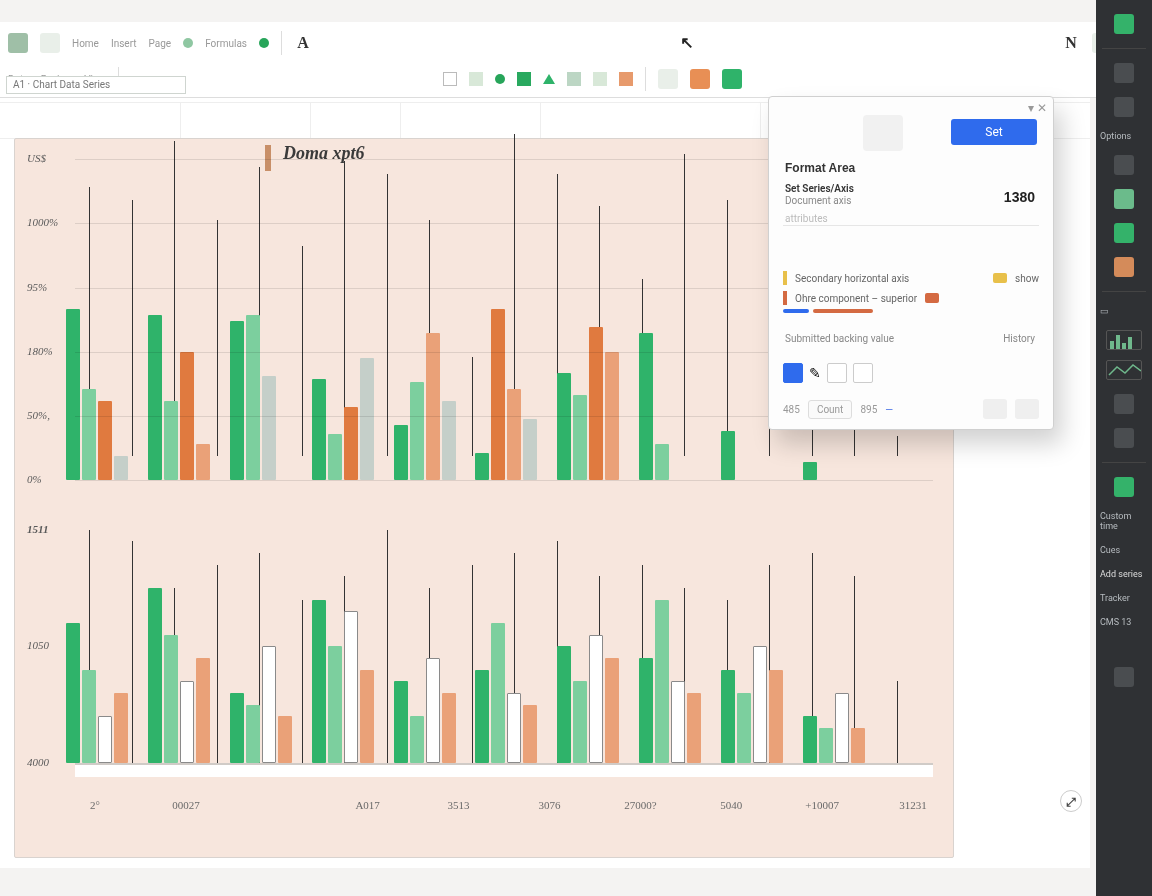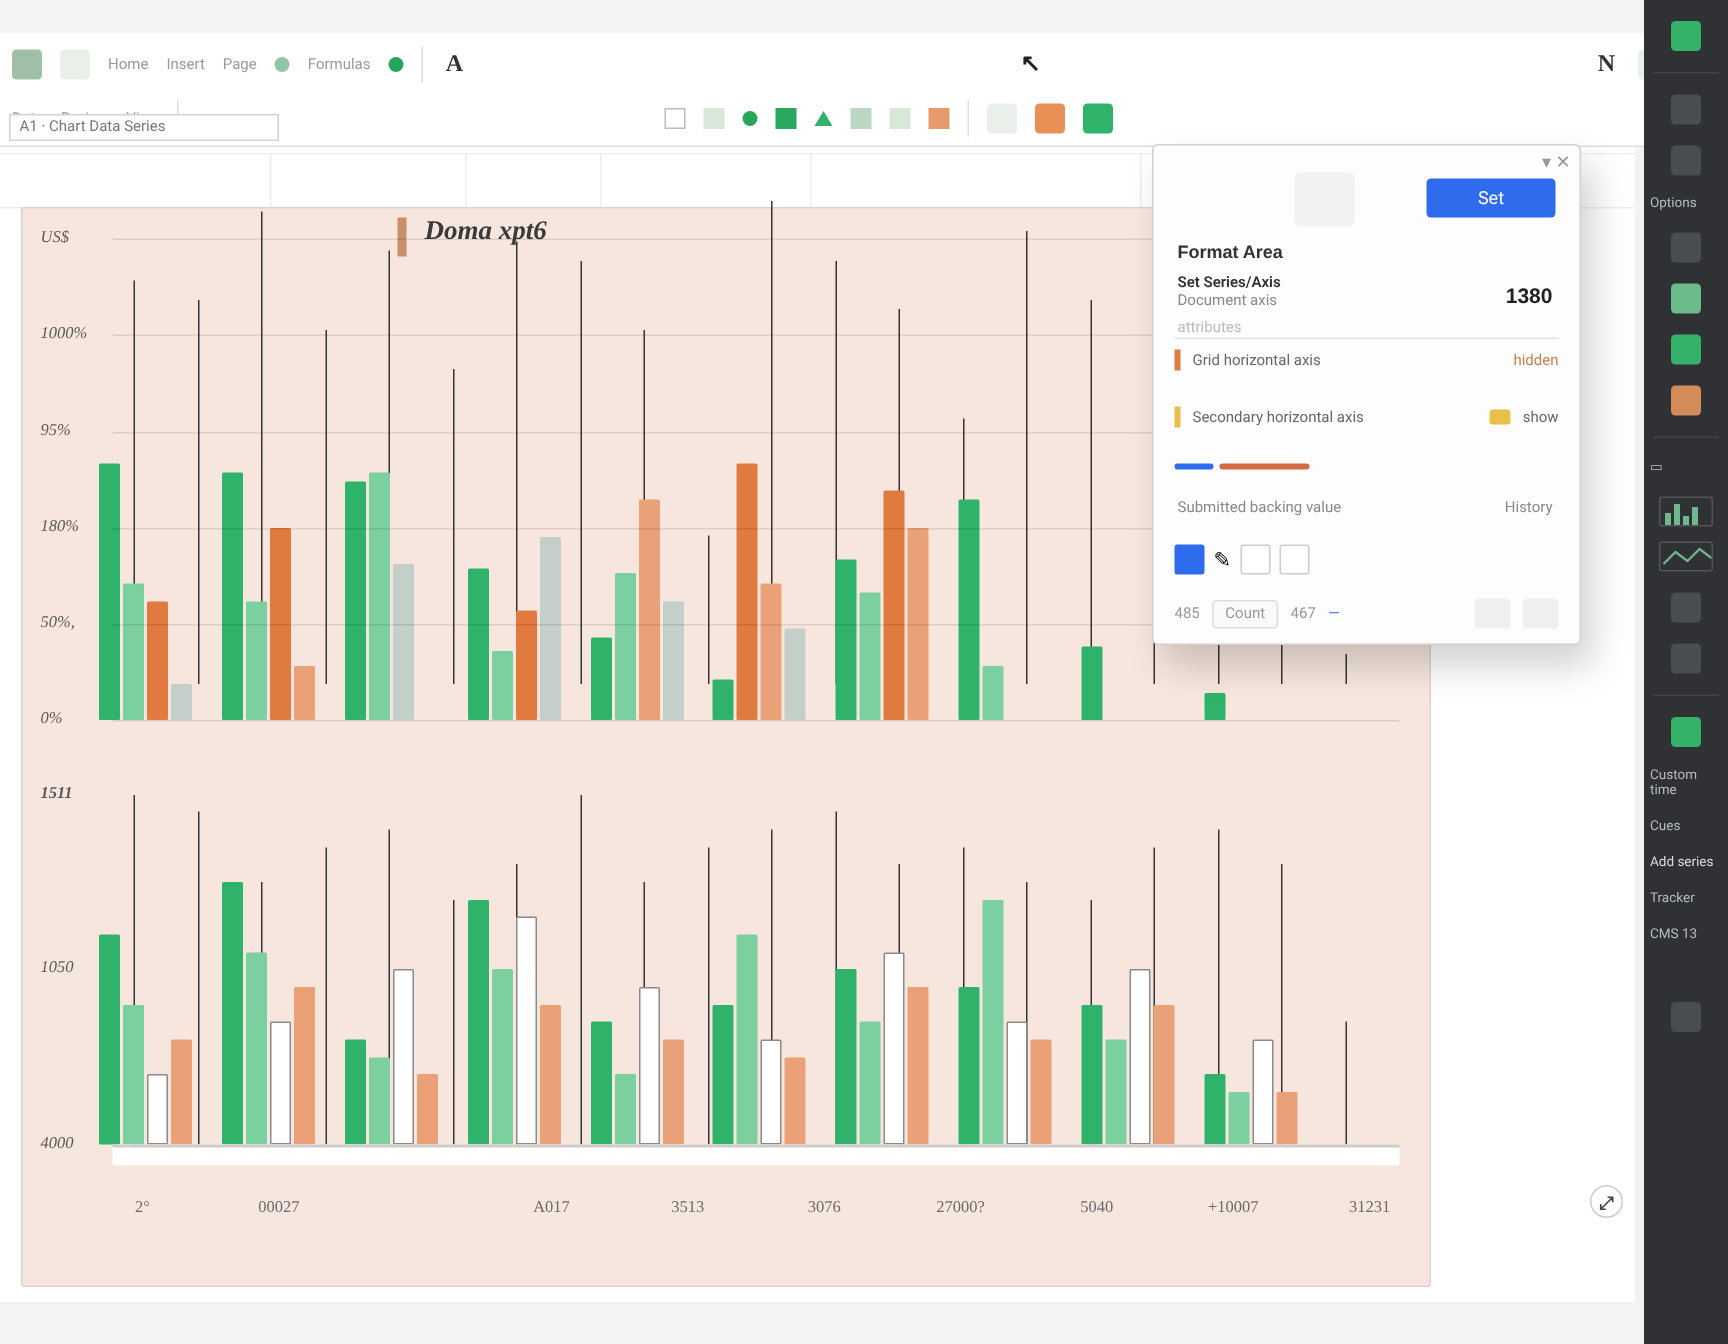--- a/index.html
+++ b/index.html
@@ -350,54 +350,53 @@
     <div class="chip"></div>
     <div class="primary">Set</div>
 
     <h4 style="top:64px">Format Area</h4>
     <div class="sub" style="top:86px;font-weight:600;color:#333">Set Series/Axis</div>
     <div class="sub" style="top:98px">Document axis</div>
     <div class="val" style="top:92px">1380</div>
     <div class="sub" style="top:116px;color:#bbb">attributes</div>
     <div class="hr" style="top:128px"></div>
 
-    <div class="row" style="top:134px">
-      <span class="lacc" style="background:#e07a3f"></span>
-      <span>Grid horizontal axis</span>
-      <span style="flex:1"></span>
-        <span style="color:#c08050">hidden</span>
-    </div>
     <div class="row" style="top:172px">
       <span class="lacc" style="background:#e8c04a"></span>
       <span>Secondary horizontal axis</span>
       <span style="flex:1"></span>
       <span class="swatch" style="background:#e8c04a"></span>
       <span>show</span>
     </div>
+    <div class="row" style="top:192px">
+      <span class="lacc" style="background:#d46a42"></span>
+      <span>Ohre component – superior</span>
+      <span class="swatch" style="background:#d46a42"></span>
+    </div>
 
     <div style="position:absolute;left:14px;right:14px;top:212px;height:6px">
       <div style="position:absolute;left:0;width:26px;height:4px;background:#2f6bed;border-radius:2px"></div>
       <div style="position:absolute;left:30px;width:60px;height:4px;background:#d46a42;border-radius:2px"></div>
     </div>
 
     <div class="sub" style="top:236px">Submitted backing value</div>
     <div class="sub" style="top:236px;left:auto;right:18px">History</div>
 
     <div class="mini-picker">
       <div class="mini-box blue"></div>
       <span style="font-size:14px">✎</span>
       <div class="mini-box"></div>
       <div class="mini-box"></div>
       <span style="flex:1"></span>
     </div>
 
     <div class="foot">
       <span>485</span>
       <span class="pill">Count</span>
-      <span>467</span>
+      <span>895</span>
       <span class="link">—</span>
       <span style="flex:1"></span>
       <span class="sq"></span>
       <span class="sq"></span>
     </div>
   </div>
 
   <div class="dock">
     <div class="d-ico g"></div>
     <div class="dsep"></div>

